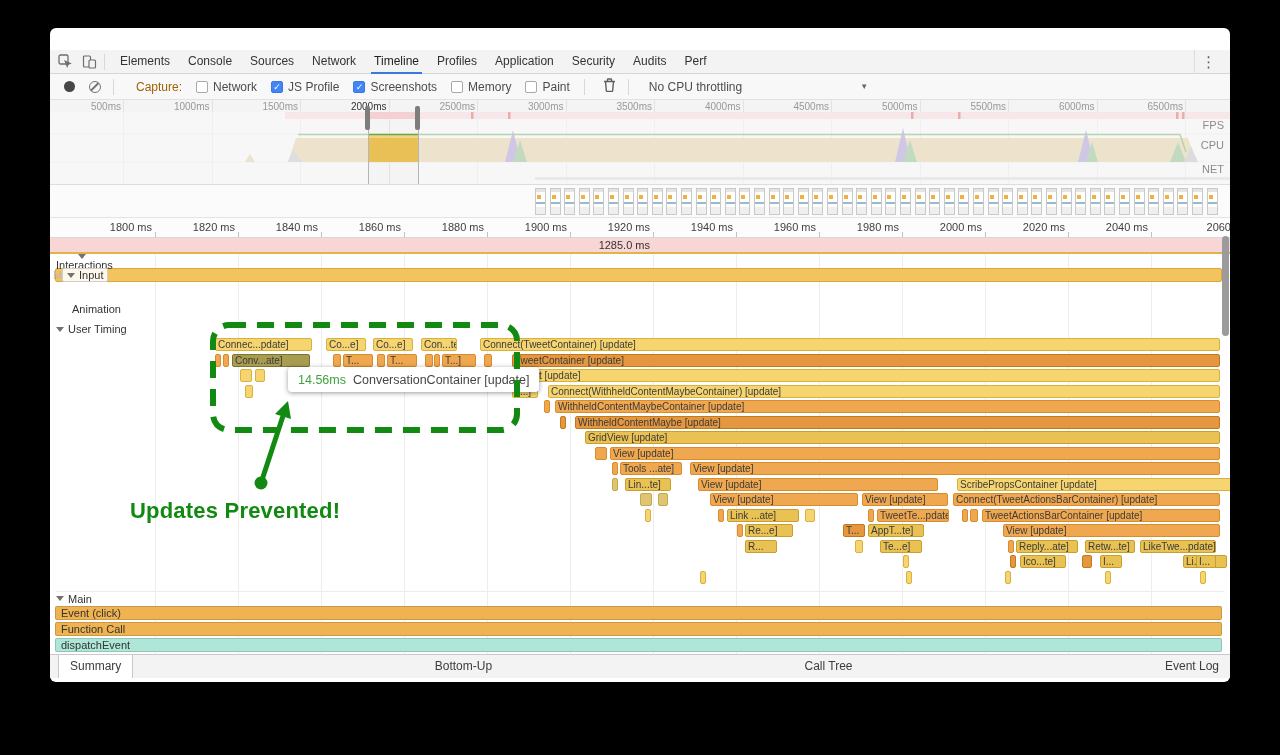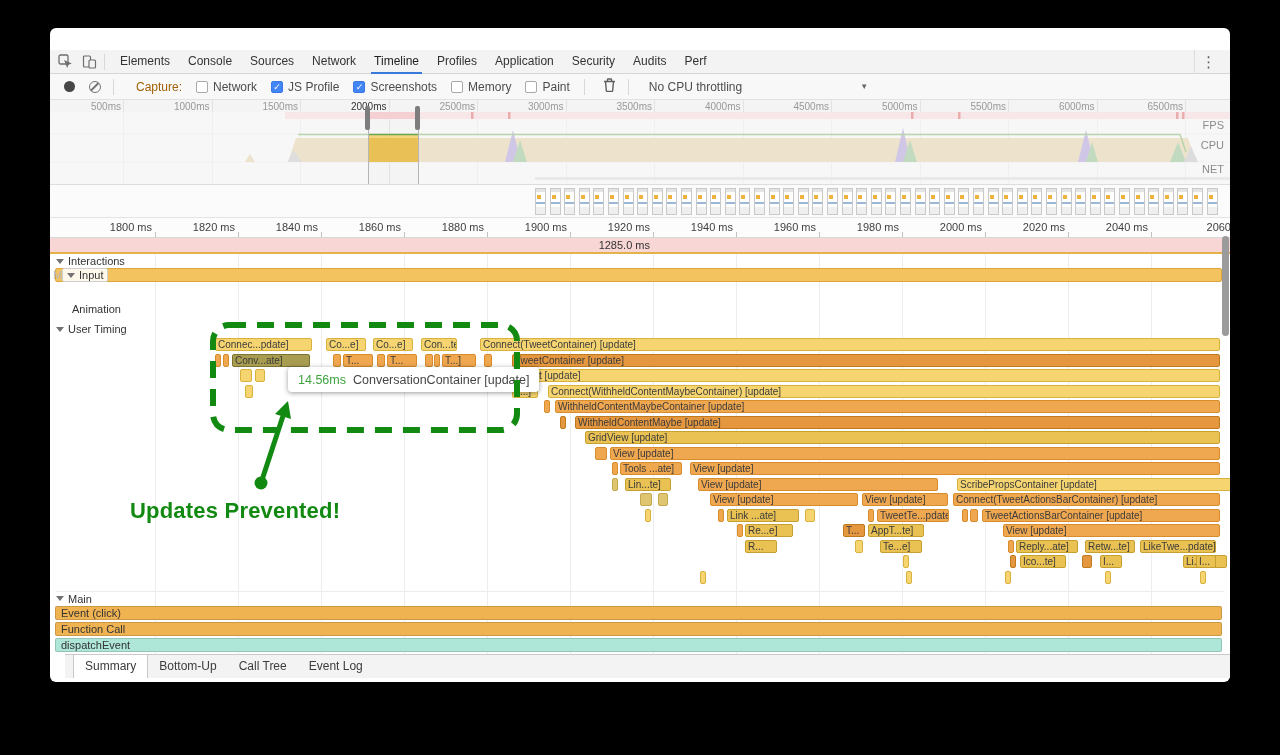--- a/index.html
+++ b/index.html
@@ -102,22 +102,22 @@
   
   .annotation-text { position:absolute; left:80px; top:470px; font-size:22px; font-weight:bold;
     color:#128a12; z-index:60; letter-spacing:.2px; }
   .anno-svg { position:absolute; left:0; top:0; width:1180px; height:654px; z-index:55; pointer-events:none; }
 
   
   .scrollthumb { position:absolute; left:1172px; top:208px; width:7px; height:100px;
     background:#9b9b9b; border-radius:4px; z-index:30; }
 
   
-  .bottombar { position:absolute; left:15px; top:626px; width:100%; height:24px; background:#f3f3f3;
-    border-top:1px solid #c9c9c9; display:flex; align-items:stretch; padding-left:8px; }
+  .bottombar { position:absolute; left:0; top:626px; width:100%; height:24px; background:#f3f3f3;
+    border-top:1px solid #c9c9c9; display:flex; align-items:stretch; padding-left:8px;justify-content:space-between; }
   .btab { font-size:12px; color:#3c3c3c; padding:0 11px; line-height:23px; }
   .btab.active { background:#fff; border-left:1px solid #c9c9c9; border-right:1px solid #c9c9c9; }
 </style>
 </head>
 <body>
 
 <div class="window">
 
 
   <div class="tabbar">
@@ -582,21 +582,21 @@
       <div class="grid" style="left: 852px; z-index: 0;"></div>
       <div class="grid" style="left: 769px; z-index: 0;"></div>
       <div class="grid" style="left: 686px; z-index: 0;"></div>
       <div class="grid" style="left: 603px; z-index: 0;"></div>
       <div class="grid" style="left: 520px; z-index: 0;"></div>
       <div class="grid" style="left: 437px; z-index: 0;"></div>
       <div class="grid" style="left: 354px; z-index: 0;"></div>
       <div class="grid" style="left: 271px; z-index: 0;"></div>
       <div class="grid" style="left: 188px; z-index: 0;"></div>
       <div class="grid" style="left: 105px; z-index: 0;"></div>
-    <div class="sec-head" style="top:0;">
+    <div class="sec-head" style="top:0;flex-direction:column;">
       <span class="tri"></span>
       <span>Interactions</span>
     </div>
     <div class="inputbar"></div>
     <div class="input-ghost">M</div>
     <div class="input-chip">
       <span class="tri"></span>
       <span>Input</span>
     </div>
     <div class="anim-label">Animation</div>

